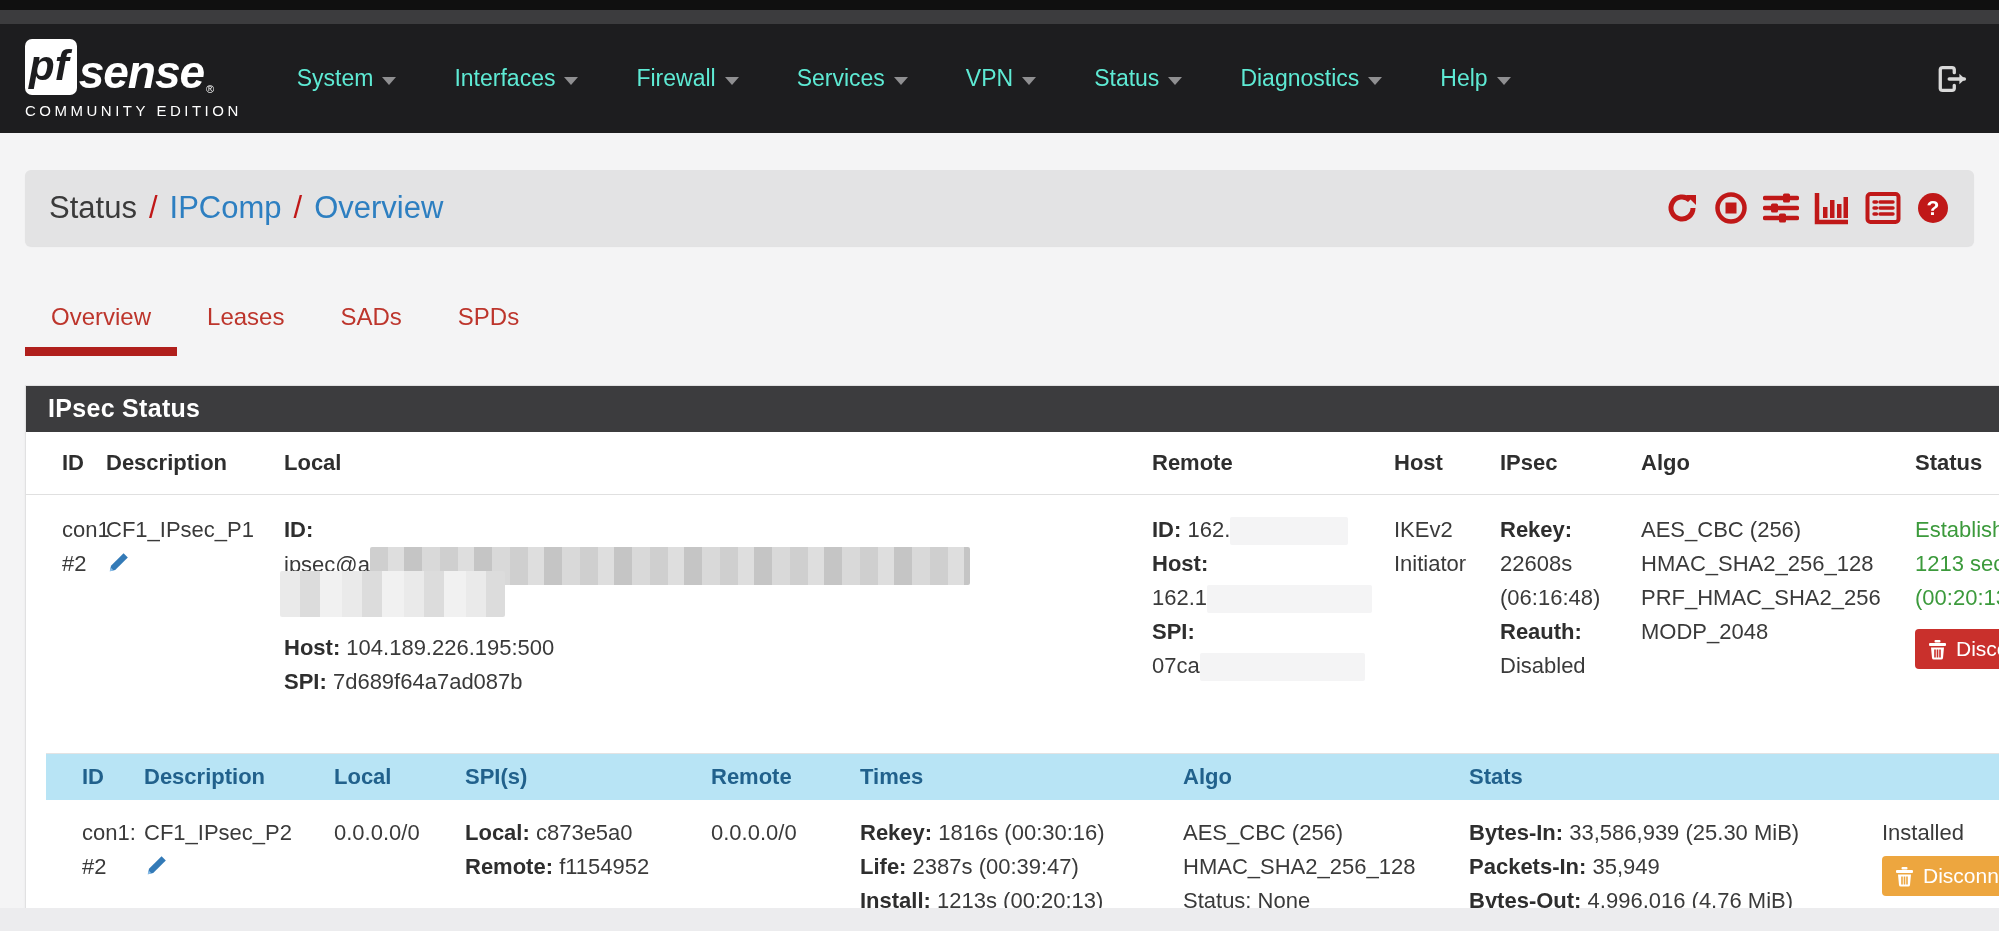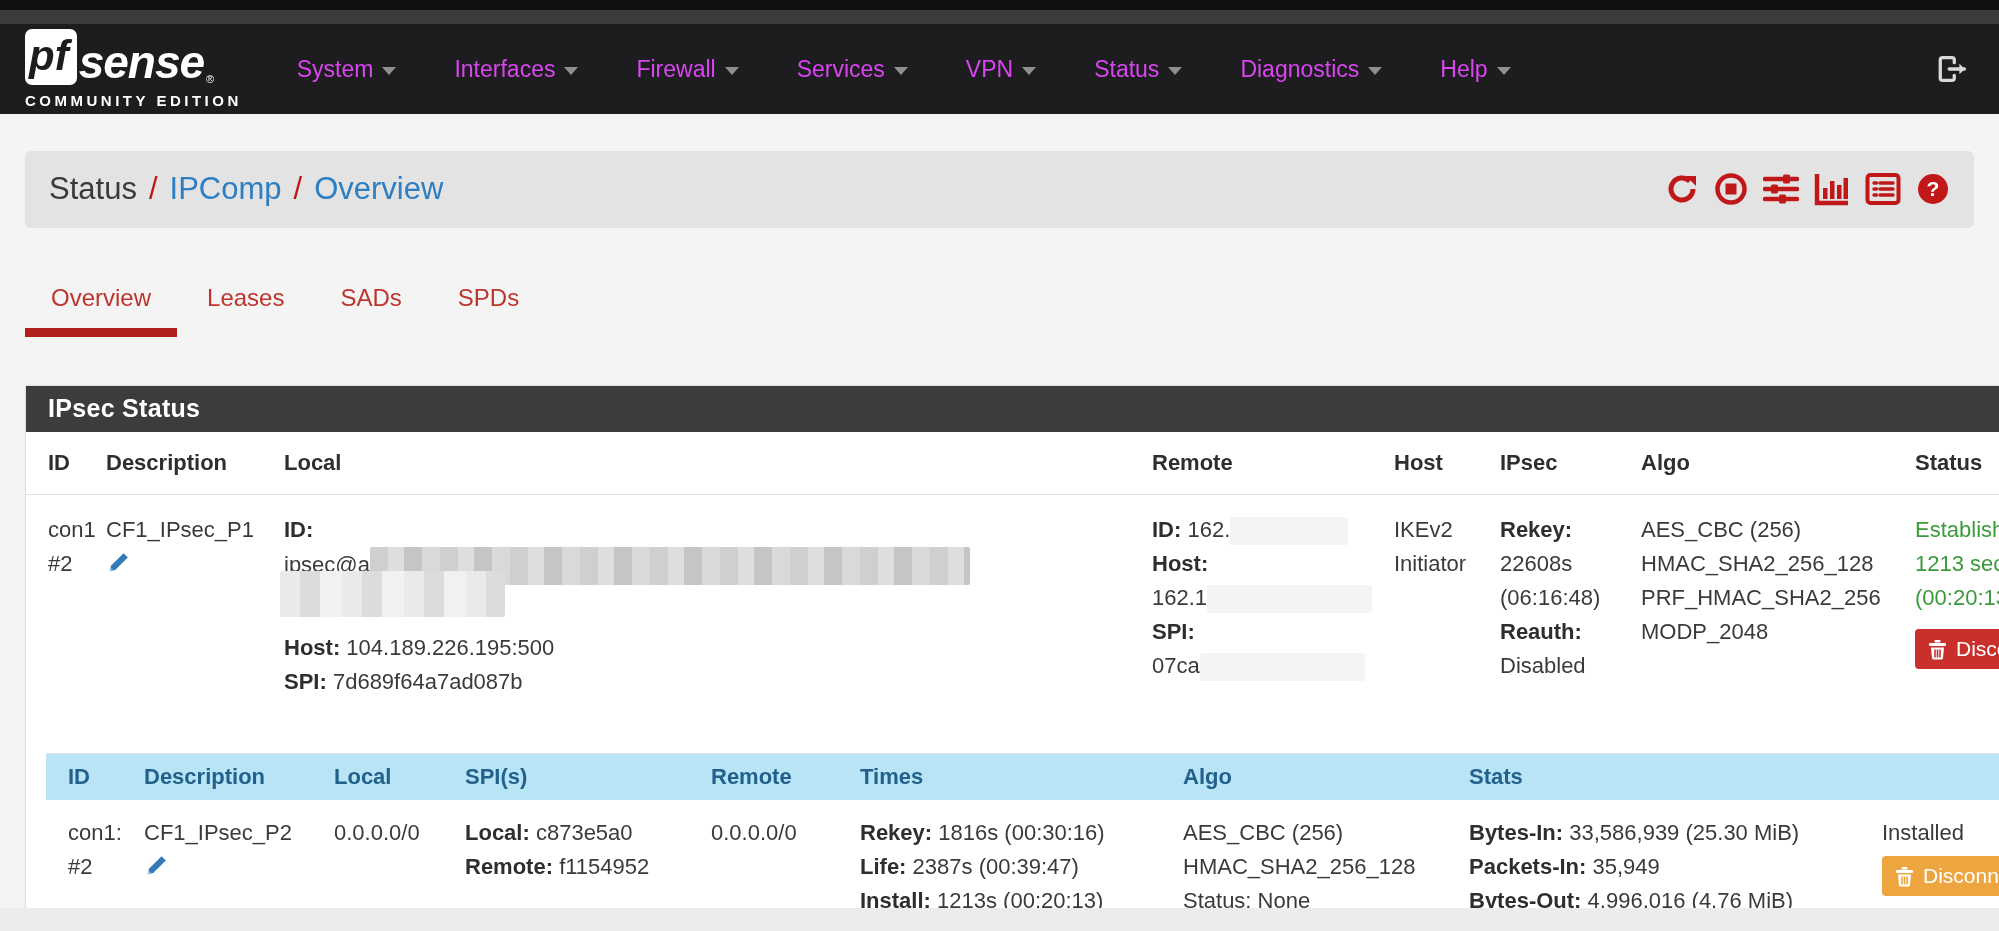--- a/index.html
+++ b/index.html
@@ -6,35 +6,35 @@
   body{
     width:1999px;height:931px;overflow:hidden;position:relative;
     background:#f4f4f5;
     font-family:"Liberation Sans","DejaVu Sans",sans-serif;
     -webkit-font-smoothing:antialiased;
   }
   
   .top-strip1{height:10px;background:#101010;}
   .top-strip2{height:14px;background:#3c3c3e;}
   .navbar{
-    height:90px;background:#1d1d1f;display:flex;align-items:center;
+    height:109px;background:#1d1d1f;display:flex;align-items:center;
     padding:0 30px 0 25px;color:#e6e6e6;
   }
   .brand{display:flex;flex-direction:column;margin-right:55px;cursor:pointer;}
   .brand-row{display:flex;align-items:flex-end;}
   .pf-box{
     background:#fff;color:#1d1d1f;border-radius:7px;
     font-weight:700;font-style:italic;font-size:42px;line-height:1;
     padding:6px 8px 8px 4px;margin-right:2px;
   }
   .sense{color:#fff;font-weight:700;font-style:italic;font-size:46px;line-height:.95;letter-spacing:-1px;}
   .reg{color:#fff;font-size:11px;margin-left:2px;align-self:flex-end;}
-  .brand-sub{color:#fff;font-weight:700;font-size:15px;letter-spacing:3.5px;margin-top:7px;}
+  .brand-sub{color:#fff;font-weight:400;font-size:15px;letter-spacing:3.5px;margin-top:7px;}
   .nav-items{display:flex;align-items:center;gap:58px;flex:1;}
-  .nav-item{display:flex;align-items:center;font-size:23px;color:#d946ef;cursor:pointer;}
+  .nav-item{display:flex;align-items:center;font-size:23px;color:#5eead4;cursor:pointer;}
   .caret{
     width:0;height:0;margin-left:9px;margin-top:4px;
     border-left:7px solid transparent;border-right:7px solid transparent;
     border-top:8px solid #8f8f91;
   }
   .signout{margin-left:auto;display:flex;align-items:center;cursor:pointer;}
   
   .crumb-panel{
     margin:37px 25px 0 25px;height:76px;background:#e3e3e4;border-radius:6px;
     display:flex;align-items:center;padding:0 24px;box-shadow:0 1px 1px rgba(0,0,0,.08);
@@ -57,21 +57,21 @@
     position:absolute;left:25px;top:385px;width:2200px;background:#fff;
     border:1px solid #e1e1e2;box-shadow:0 1px 2px rgba(0,0,0,.06);
   }
   .panel-heading{
     background:#3c3c3e;color:#fff;font-weight:700;font-size:25px;
     padding:8px 0 9px 22px;letter-spacing:.3px;
   }
   table{border-collapse:collapse;table-layout:fixed;font-size:22px;color:#3a3a3a;}
   td,th{vertical-align:top;text-align:left;padding:14px 10px;line-height:34px;}
   th{font-weight:700;color:#2e2e2e;}
-  .pad-first{padding-left:22px;}
+  .pad-first{padding-left:36px;}
   .parent-table{width:2199px;}
   .parent-table thead tr{border-bottom:1px solid #e0e0e0;}
   .parent-table tbody td{padding-top:18px;padding-bottom:42px;}
   b{color:#2e2e2e;}
   
   .mosaic{display:inline-block;vertical-align:middle;border-radius:2px;}
   .m1{
     width:600px;height:38px;
     background:repeating-linear-gradient(90deg,#cfcfcf 0 18px,#dedede 18px 34px,#c5c5c5 34px 52px,#d9d9d9 52px 70px);
   }

